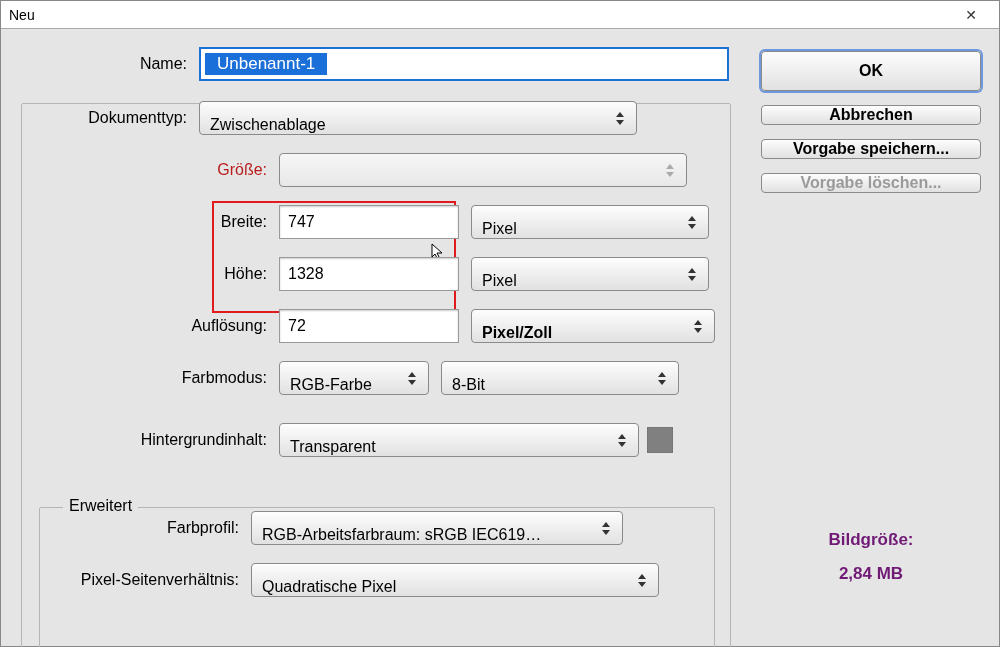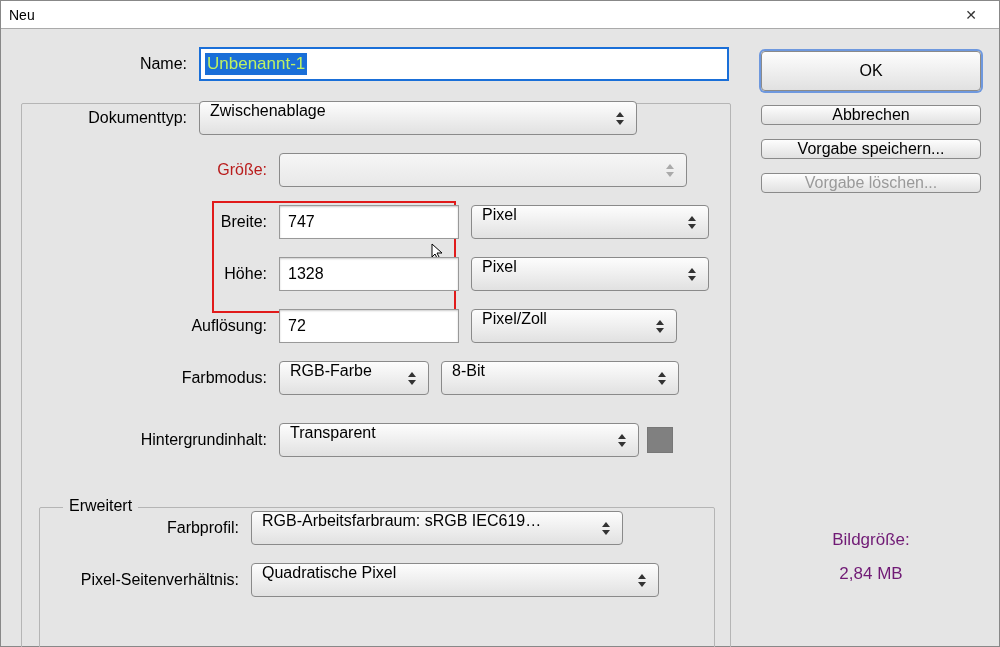--- a/index.html
+++ b/index.html
@@ -38,40 +38,41 @@
   .main-area {
     position: absolute;
     left: 18px; top: 18px;
     width: 722px;
     height: 600px;
   }
   .side-area {
     position: absolute;
     right: 18px; top: 22px;
     width: 220px;
+    font-weight: bold;
   }
   .row {
     display: flex;
     align-items: center;
     margin-bottom: 18px;
   }
   .label {
     width: 260px;
     text-align: right;
     padding-right: 12px;
     color: #000;
     font-size: 16px;
   }
   .label.disabled { color: #b91c1c; }
   .dropdown, .btn-dd {
     height: 34px;
     border: 1px solid #8a8a8a;
     border-radius: 4px;
     background: linear-gradient(#fdfdfd,#e1e1e1);
-    display: flex; align-items: flex-start;
+    display: flex; align-items: flex-end;
     padding: 0 26px 0 10px;
     font-size: 16px;
     position: relative;
     color:#000;
   }
   .dropdown.disabled { color:#9a9a9a; background: linear-gradient(#f6f6f6,#e8e8e8); }
   .dropdown .spinner, .btn-dd .spinner {
     position:absolute; right:6px; top:50%; transform: translateY(-50%);
     width: 14px; height: 20px;
     display:flex; flex-direction:column; justify-content:center; gap:3px;
@@ -161,21 +162,21 @@
 
     <svg class="cursor" style="left:430px; top:214px;" viewBox="0 0 14 20">
       <path d="M1 1 L1 14 L4 11 L7 17 L9 16 L6 10 L11 10 Z" fill="#fff" stroke="#000" stroke-width="1"></path>
     </svg>
 
     <div class="main-area">
 
       <div class="row" style="margin-left:-80px; margin-bottom:20px;">
         <div class="label">Name:</div>
         <div style="width: 530px; height: 34px; border: 2px solid rgb(26, 111, 216); background: rgb(255, 255, 255); display: flex; align-items: center; padding: 0px 4px; font-size: 17px;">
-            <span style="background: rgb(26, 111, 216); color: #bef264; padding: 1px 2px;">Unbenannt-1</span>
+            <span style="background: rgb(26, 111, 216); color: #ffffff; padding: 1px 12px;">Unbenannt-1</span>
           </div>
       </div>
 
       <div class="row" style="margin-left:-80px;">
         <div class="label">Dokumenttyp:</div>
         <div class="dropdown" style="width:438px;">
           <span>Zwischenablage</span>
           <div class="spinner">
               <div class="tri up"></div>
               <div class="tri down"></div>
@@ -217,21 +218,21 @@
               <div class="tri up"></div>
               <div class="tri down"></div>
             </div>
         </div>
       </div>
 
       <div class="row">
         <div class="label">Auflösung:</div>
         <input class="num-input" value="72" style="">
         <div style="width:12px;"></div>
-        <div class="dropdown" style="width:206px;">
+        <div class="dropdown" style="width:244px;font-weight:bold;">
           <span>Pixel/Zoll</span>
           <div class="spinner">
               <div class="tri up"></div>
               <div class="tri down"></div>
             </div>
         </div>
       </div>
 
       <div class="row">
         <div class="label">Farbmodus:</div>

